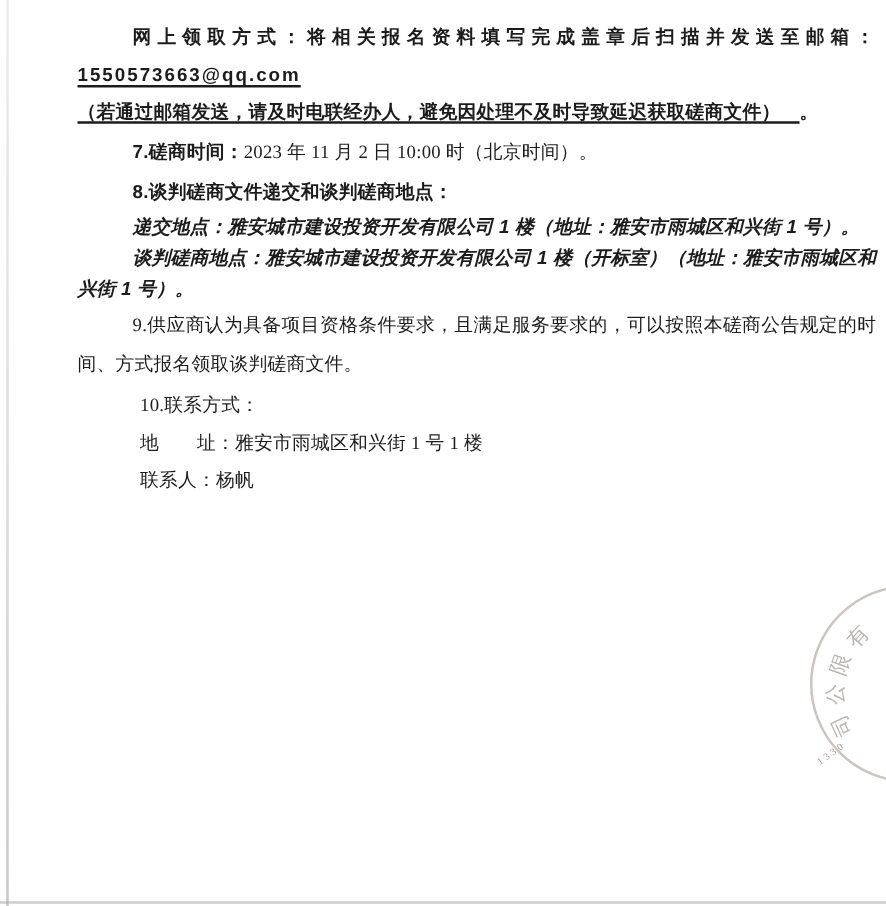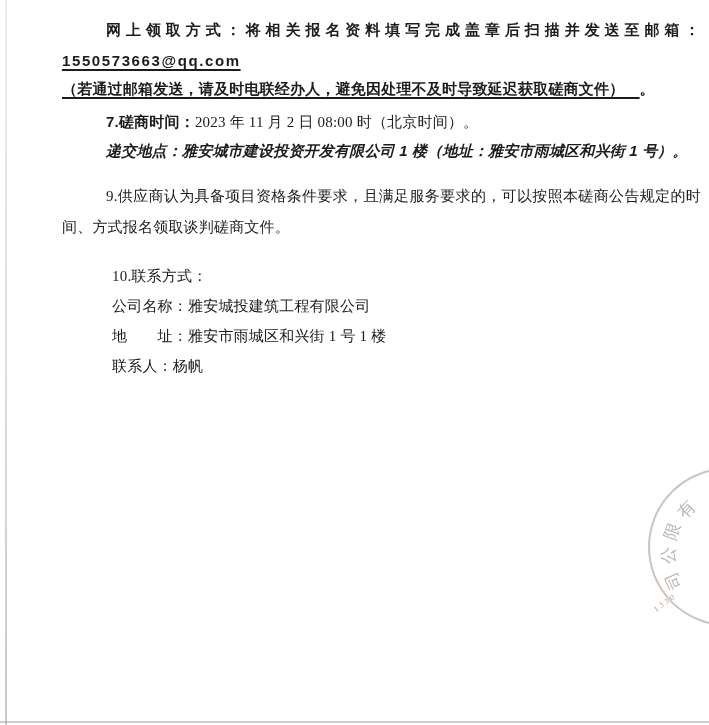--- a/index.html
+++ b/index.html
@@ -32,21 +32,21 @@
   }
   .u {
     text-decoration: underline;
     text-underline-offset: 3px;
     text-decoration-thickness: 1.5px;
   }
   .lh30 { line-height: 30px; font-family: Liberation Mono, monospace; }
   .lh29 { line-height: 29px; }
   .tight { line-height: 25px; font-style: italic; }
   .ls2 { letter-spacing: 1.6px; }
-  .mt2 { margin-top: 18px; }
+  .mt2 { margin-top: 2px; }
   .contact p { line-height: 30px; }
 
   
   .stamp-ring {
     position: absolute;
     left: 648px; top: 468px;
     width: 158px; height: 158px;
     border-radius: 50%;
     border: 2.5px solid rgba(160, 147, 139, 0.55);
     box-sizing: border-box;
@@ -88,32 +88,33 @@
 </head>
 <body>
 
 <div class="page">
 
   <p class="ind b ls2"><span>网上领取方式：</span><span>将相关报名资料填写完成盖章后扫描并发送至邮箱：</span><span class="u">1550573663@qq.com</span></p>
 
   <p class="b lh30"><span class="u">（若通过邮箱发送，请及时电联经办人，避免因处理不及时导致延迟获取磋商文件）　</span><span>。</span></p>
 
 
-  <p class="ind"><span class="b">7.磋商时间：</span><span>2023 年 11 月 2 日 08:00 时（北京时间）。</span></p>
+  <p class="ind"><span class="b">7.磋商时间：</span><span>2023 年 11 月 2 日 10:00 时（北京时间）。</span></p>
 
+  <p class="ind b">8.谈判磋商文件递交和谈判磋商地点：</p>
 
   <p class="ind b tight">递交地点：雅安城市建设投资开发有限公司 1 楼（地址：雅安市雨城区和兴街 1 号）。</p>
 
+  <p class="ind b tight">谈判磋商地点：雅安城市建设投资开发有限公司 1 楼（开标室）（地址：雅安市雨城区和兴街 1 号）。</p>
 
   <p class="ind mt2">9.供应商认为具备项目资格条件要求，且满足服务要求的，可以按照本磋商公告规定的时间、方式报名领取谈判磋商文件。</p>
 
 
   <div class="contact">
     <p class="ind-c mt2">10.联系方式：</p>
-    <p class="ind-c"><span>公司名称：</span><span>雅安城投建筑工程有限公司</span></p>
     <p class="ind-c"><span>地　　址：</span><span>雅安市雨城区和兴街 1 号 1 楼</span></p>
     <p class="ind-c"><span>联系人：</span><span>杨帆</span></p>
   </div>
 
 </div>
 
 <div>
   <div class="stamp-ring"></div>
   <span class="stamp-ch ch1">有</span>
   <span class="stamp-ch ch2">限</span>

